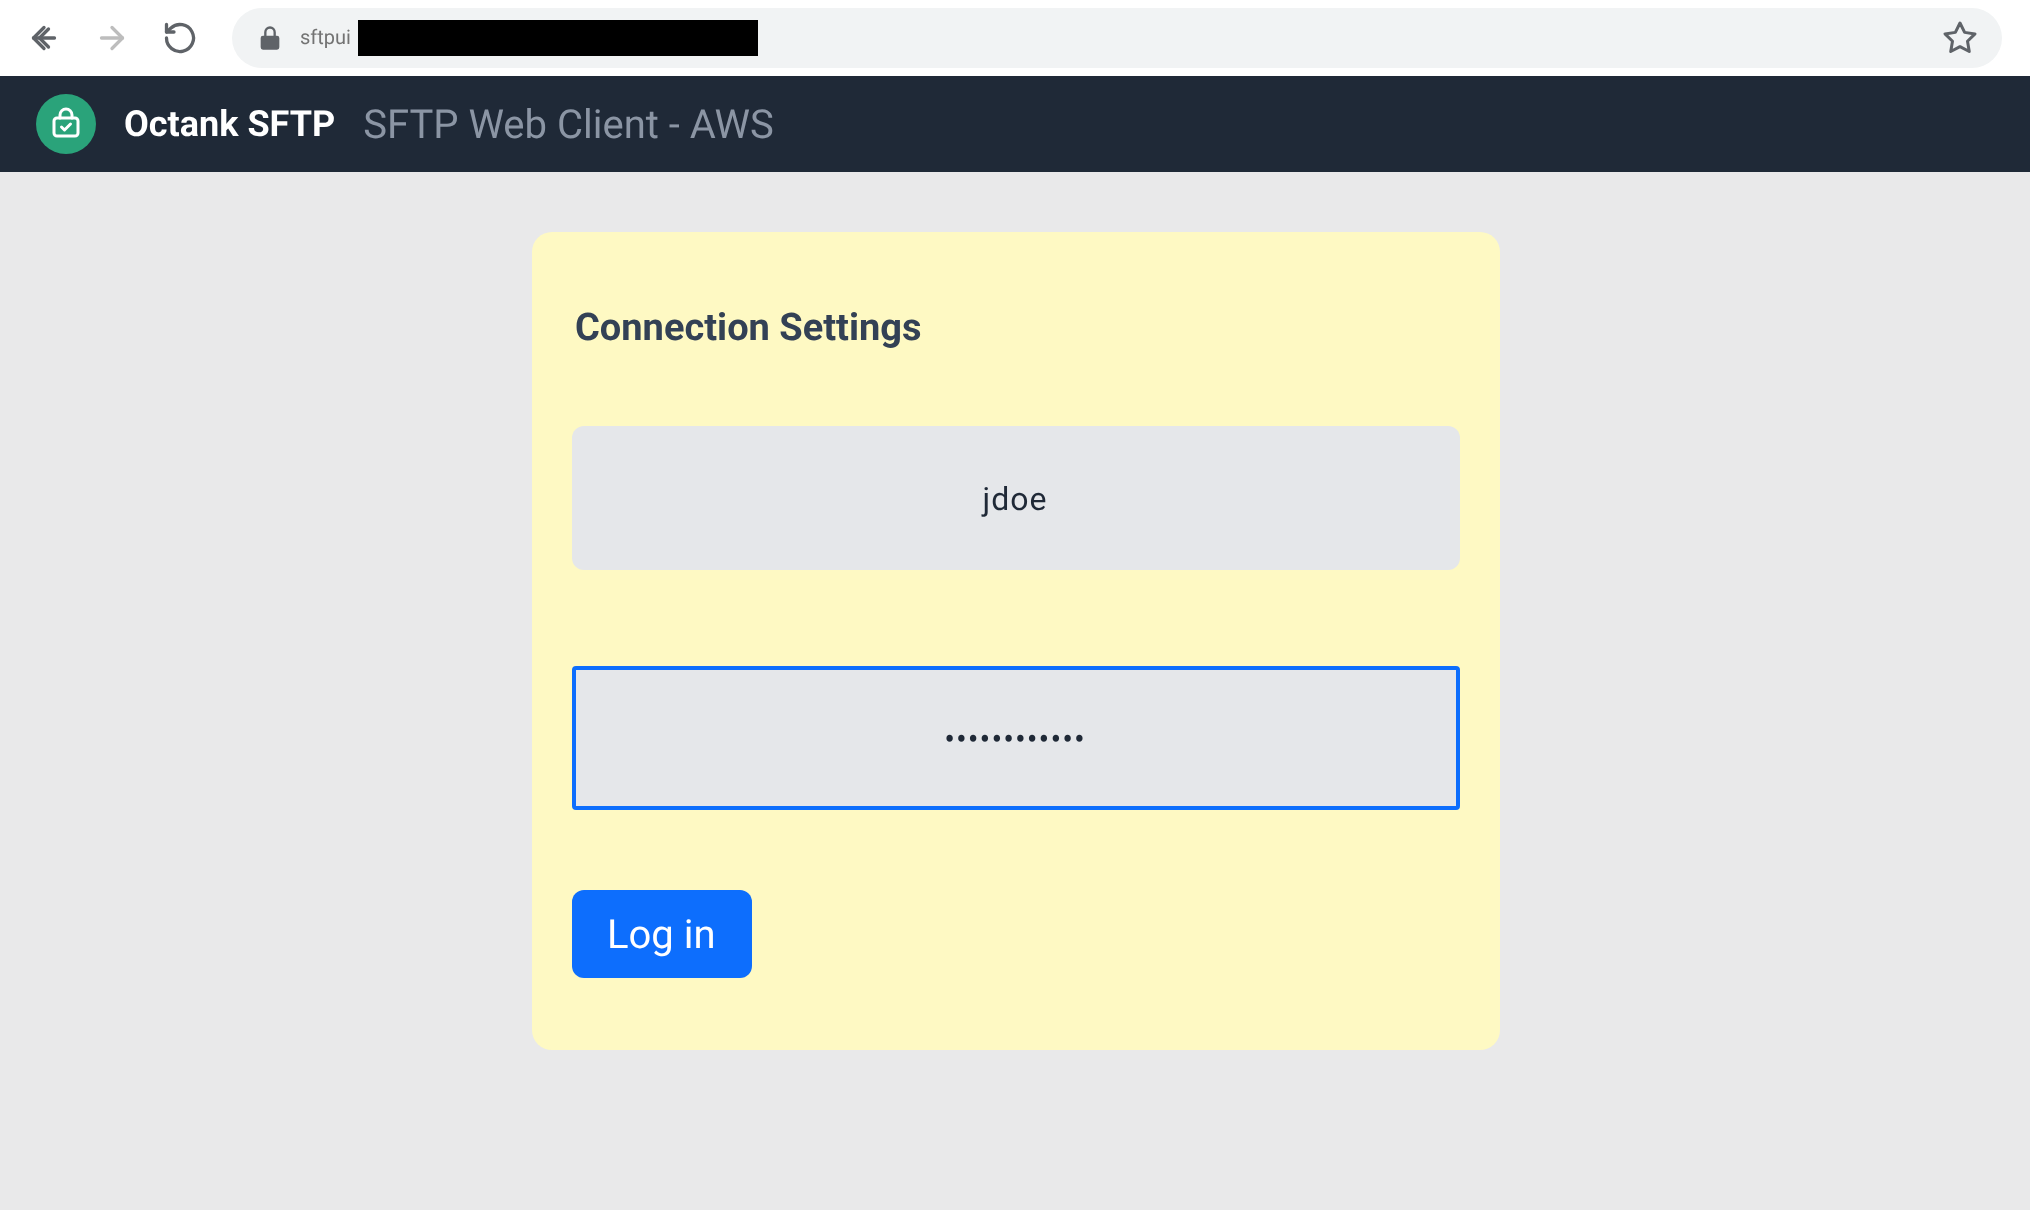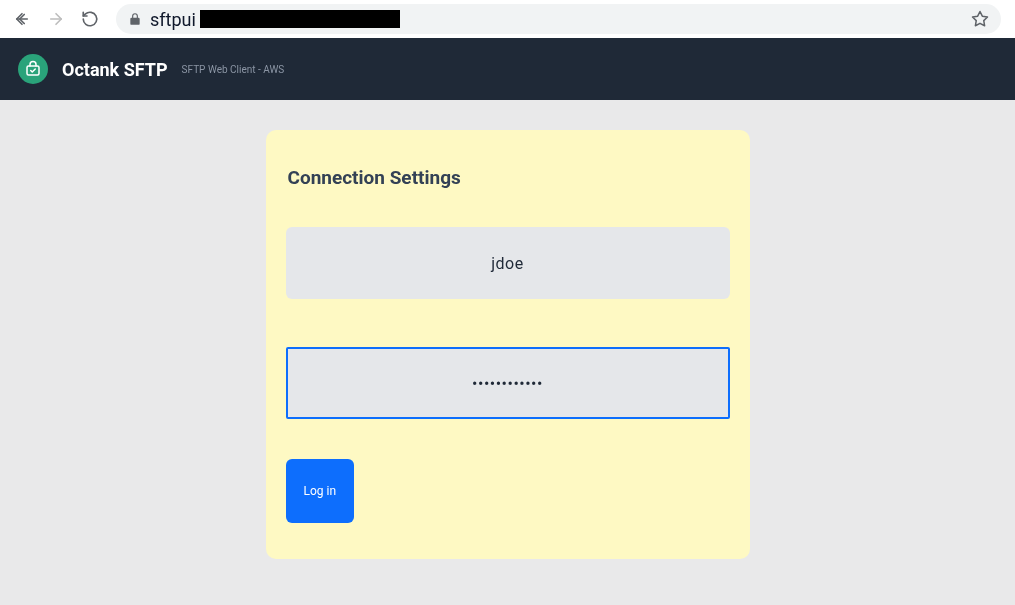--- a/index.html
+++ b/index.html
@@ -46,41 +46,41 @@
       gap: 8px;
     }
     .lock-icon {
       width: 14px;
       height: 14px;
       color: #5f6368;
       display: flex;
       align-items: center;
     }
     .url-text {
-      font-size: 18px;
-      color: #0f172a;
+      font-size: 10px;
+      color: #737373;
     }
     .url-redact {
       width: 200px;
       height: 18px;
       background: #000;
       margin-left: -4px;
     }
     .star-icon {
       margin-left: auto;
       color: #5f6368;
       display: flex;
       align-items: center;
     }
     .star-icon svg { width: 18px; height: 18px; }
 
     
     .app-header {
       background: #1f2937;
-      height: 62px;
+      height: 48px;
       display: flex;
       align-items: center;
       padding: 0 18px;
       gap: 14px;
     }
     .brand-logo {
       width: 30px;
       height: 30px;
       border-radius: 50%;
       background: #2aa37a;
@@ -90,21 +90,21 @@
       color: #fff;
     }
     .brand-logo svg { width: 18px; height: 18px; }
     .brand-name {
       color: #fff;
       font-size: 18px;
       font-weight: 700;
     }
     .brand-subtitle {
       color: #8b95a4;
-      font-size: 10px;
+      font-size: 20px;
     }
 
     
     .main {
       display: flex;
       justify-content: center;
       padding-top: 30px;
     }
     .card {
       width: 484px;
@@ -138,22 +138,22 @@
     .field.focused {
       border: 2px solid #0d6efd;
       border-radius: 2px;
     }
     .login-btn {
       margin-top: 40px;
       background: #0d6efd;
       color: #fff;
       border: none;
       border-radius: 6px;
-      padding: 25px 18px;
-      font-size: 12px;
+      padding: 10px 18px;
+      font-size: 20px;
       font-weight: 400;
       cursor: pointer;
     }
   </style>
 </head>
 <body>
 
 <div class="browser-chrome">
   <div class="nav-btn">
     <svg viewBox="0 0 24 24" fill="none" stroke="currentColor" stroke-width="2.2" stroke-linecap="round" stroke-linejoin="round">

